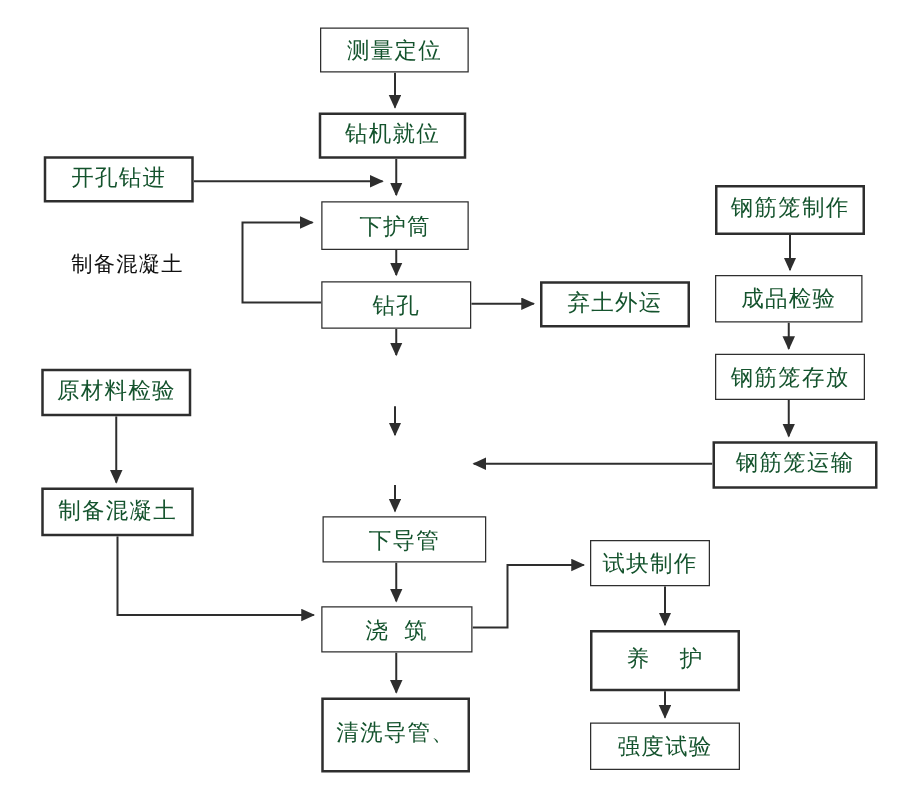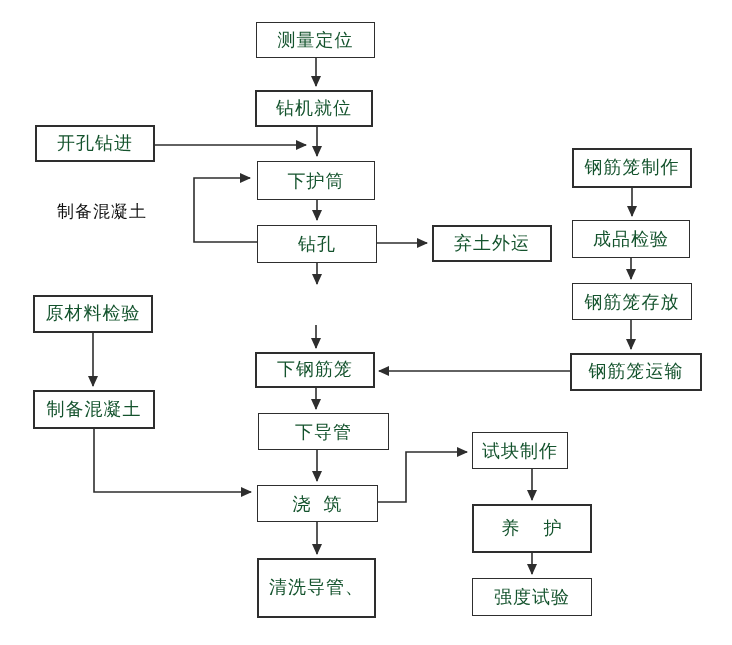--- a/index.html
+++ b/index.html
@@ -89,21 +89,20 @@
 
   <div class="node bold" style="left:35px;top:125px;width:120px;height:37px">开孔钻进</div>
 
   <div class="node" style="left:257px;top:161px;width:118px;height:39px">下护筒</div>
 
   <div class="node" style="left:257px;top:225px;width:120px;height:38px">钻孔</div>
 
   <div class="node bold" style="left:432px;top:225px;width:120px;height:37px">弃土外运</div>
 
 
-  <div class="node bold" style="left:255px;top:352px;width:120px;height:36px">下钢筋笼</div>
 
   <div class="node" style="left:258px;top:413px;width:131px;height:37px">下导管</div>
 
   <div class="node" style="left:257px;top:485px;width:121px;height:37px">浇  筑</div>
 
   <div class="node bold" style="left:257px;top:558px;width:119px;height:60px">清洗导管、</div>
 
   <div class="node bold" style="left:572px;top:148px;width:120px;height:40px">钢筋笼制作</div>
 
   <div class="node" style="left:572px;top:220px;width:118px;height:38px">成品检验</div>

